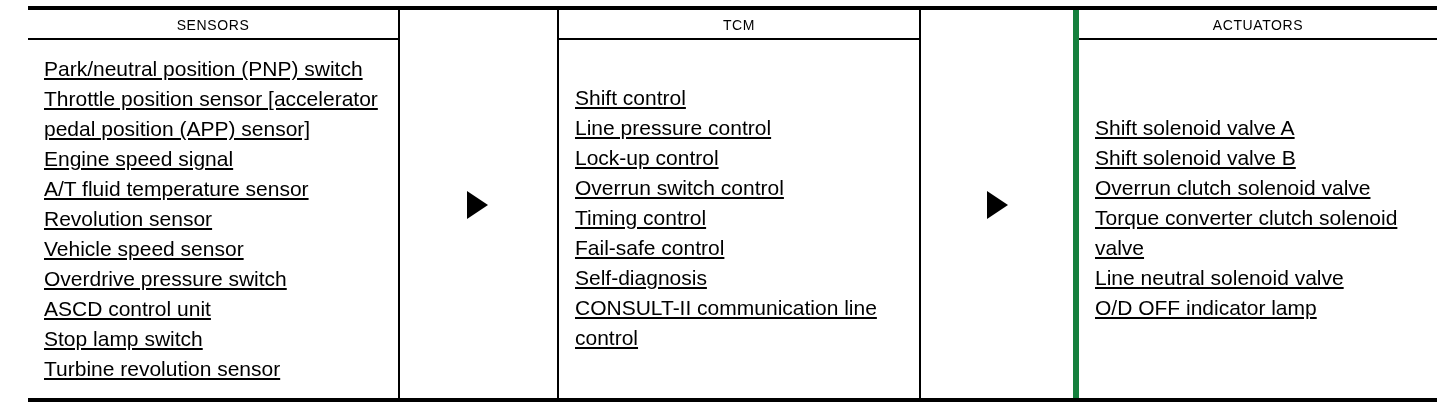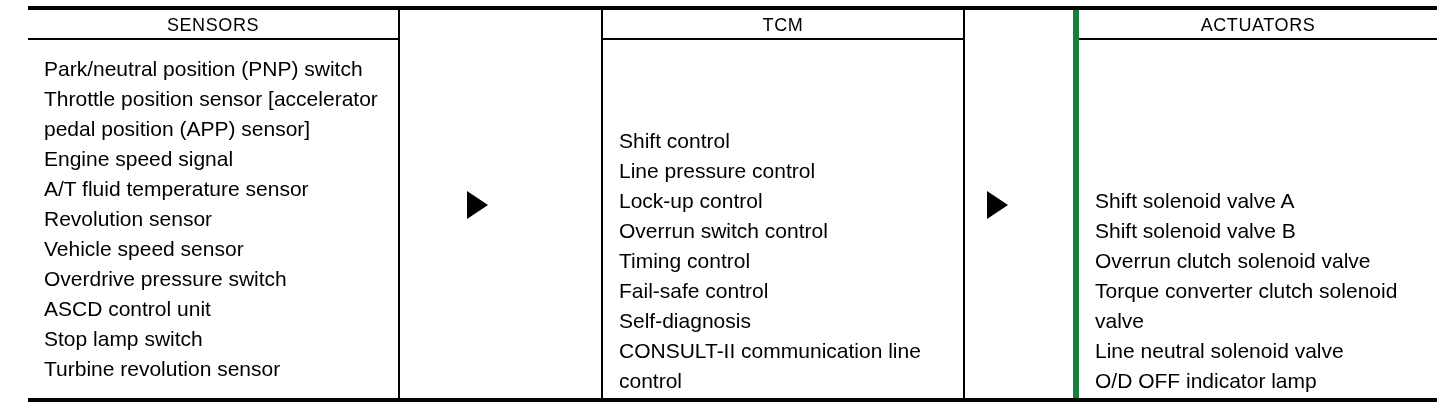--- a/index.html
+++ b/index.html
@@ -46,34 +46,33 @@
   .col-sensors {
     left: 28px;
     width: 372px;
     border-right: 2px solid #000000;
   }
   .col-tcm {
     left: 557px;
     width: 364px;
     border-left: 2px solid #000000;
     border-right: 2px solid #000000;
-    margin-left: 44px;
   }
   .col-actuators {
     left: 1073px;
     width: 364px;
     border-left: 6px solid #15803d;
   }
 
   
   .col-head {
     position: relative;
     height: 30px;
     text-align: center;
-    font-size: 18px;
+    font-size: 14px;
     line-height: 30px;
     letter-spacing: 0.6px;
     white-space: nowrap;
   }
   .col-head::after {
     content: "";
     position: absolute;
     left: 0;
     right: 0;
     bottom: 0;
@@ -84,29 +83,30 @@
   
   .col-body {
     padding: 0 0 0 16px;
     box-sizing: border-box;
     height: 356px;
   }
   .col-body.align-top { padding-top: 14px; }
   .col-body.align-middle {
     display: flex;
     flex-direction: column;
-    justify-content: flex-end;
+    justify-content: center;
   }
 
   .item-list {
     list-style: none;
     margin: 0;
     padding: 0;
     font-size: 21px;
     line-height: 30px;
+    text-decoration: underline;
   }
   .item-list li {
     white-space: normal;
   }
   .col-sensors .item-list { width: 352px; }
   .col-tcm .item-list { width: 338px; }
   .col-actuators .item-list { width: 344px; }
 
   
   .arrow {

